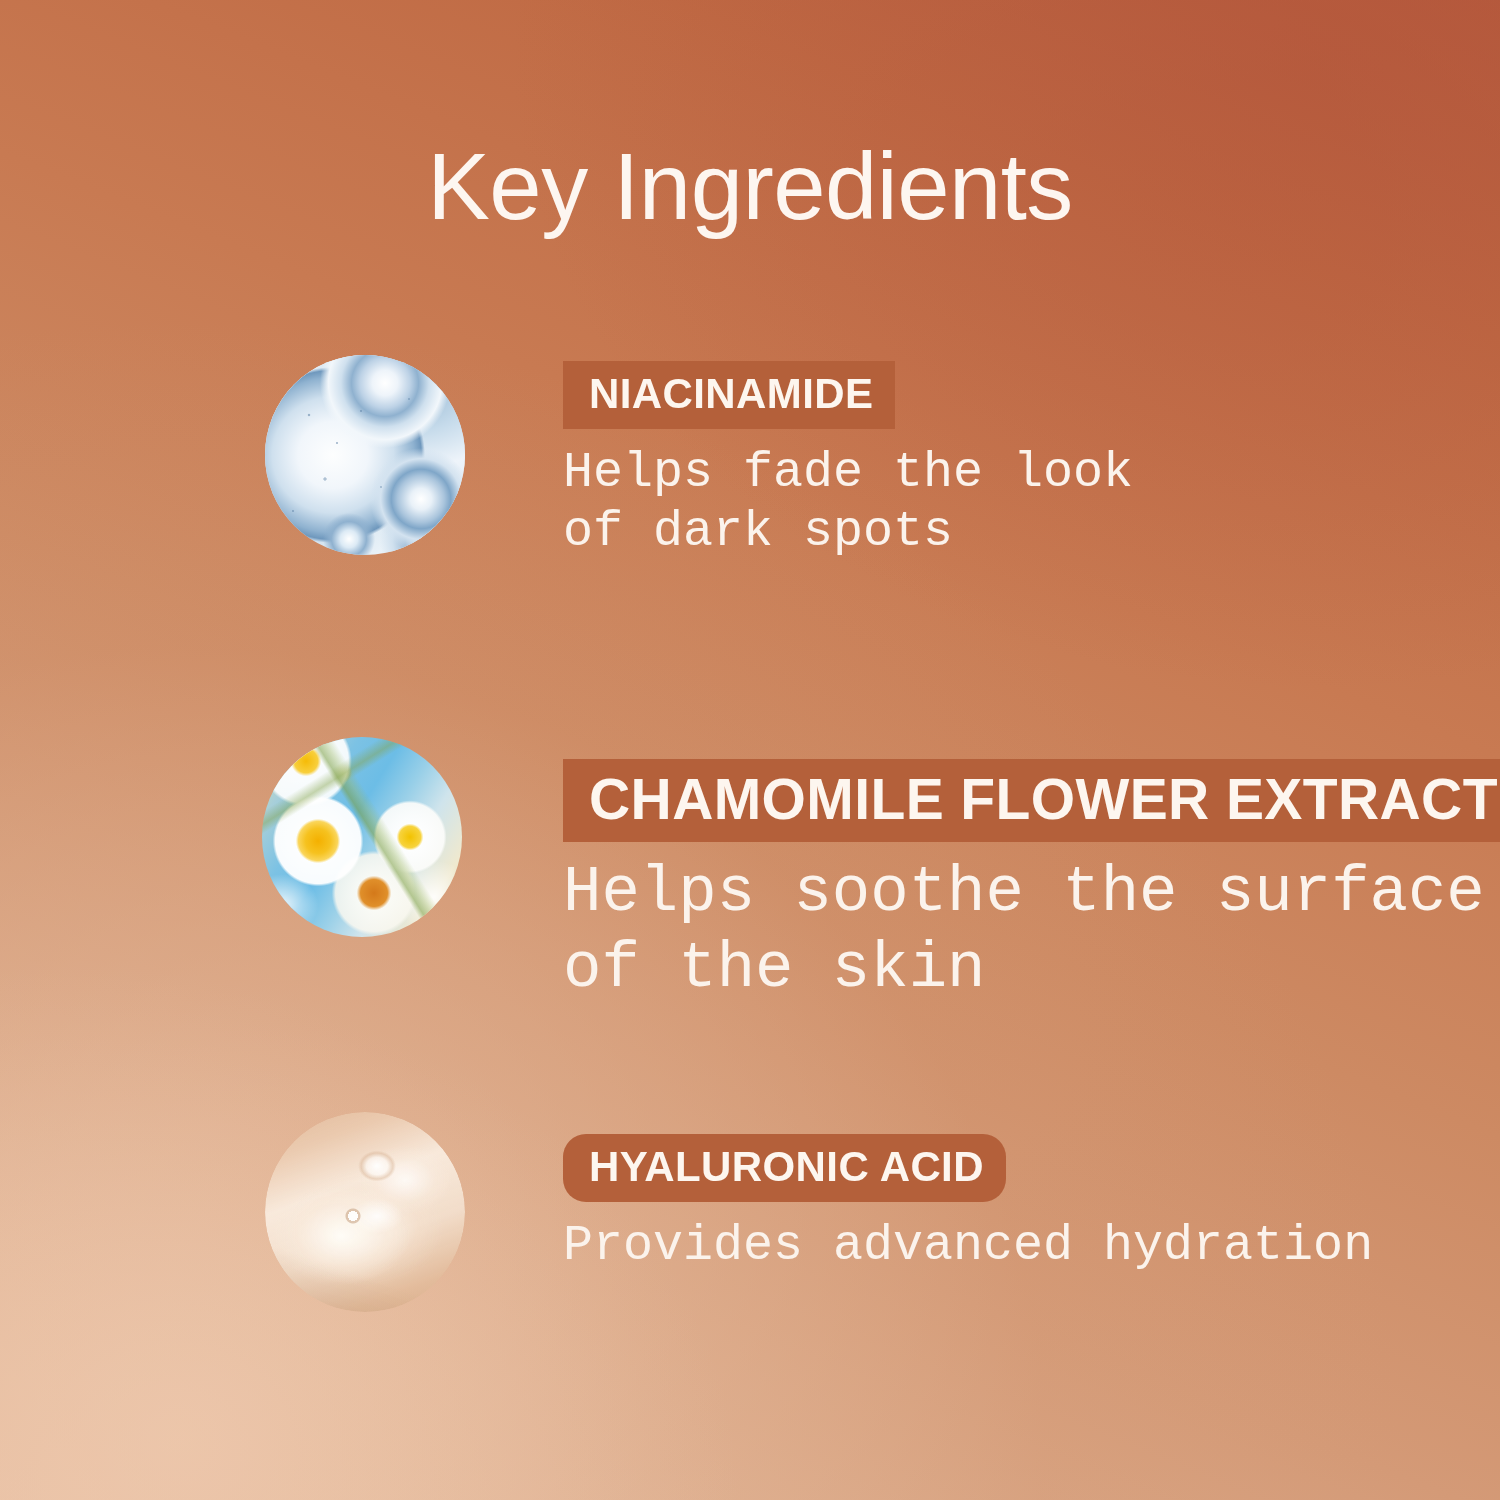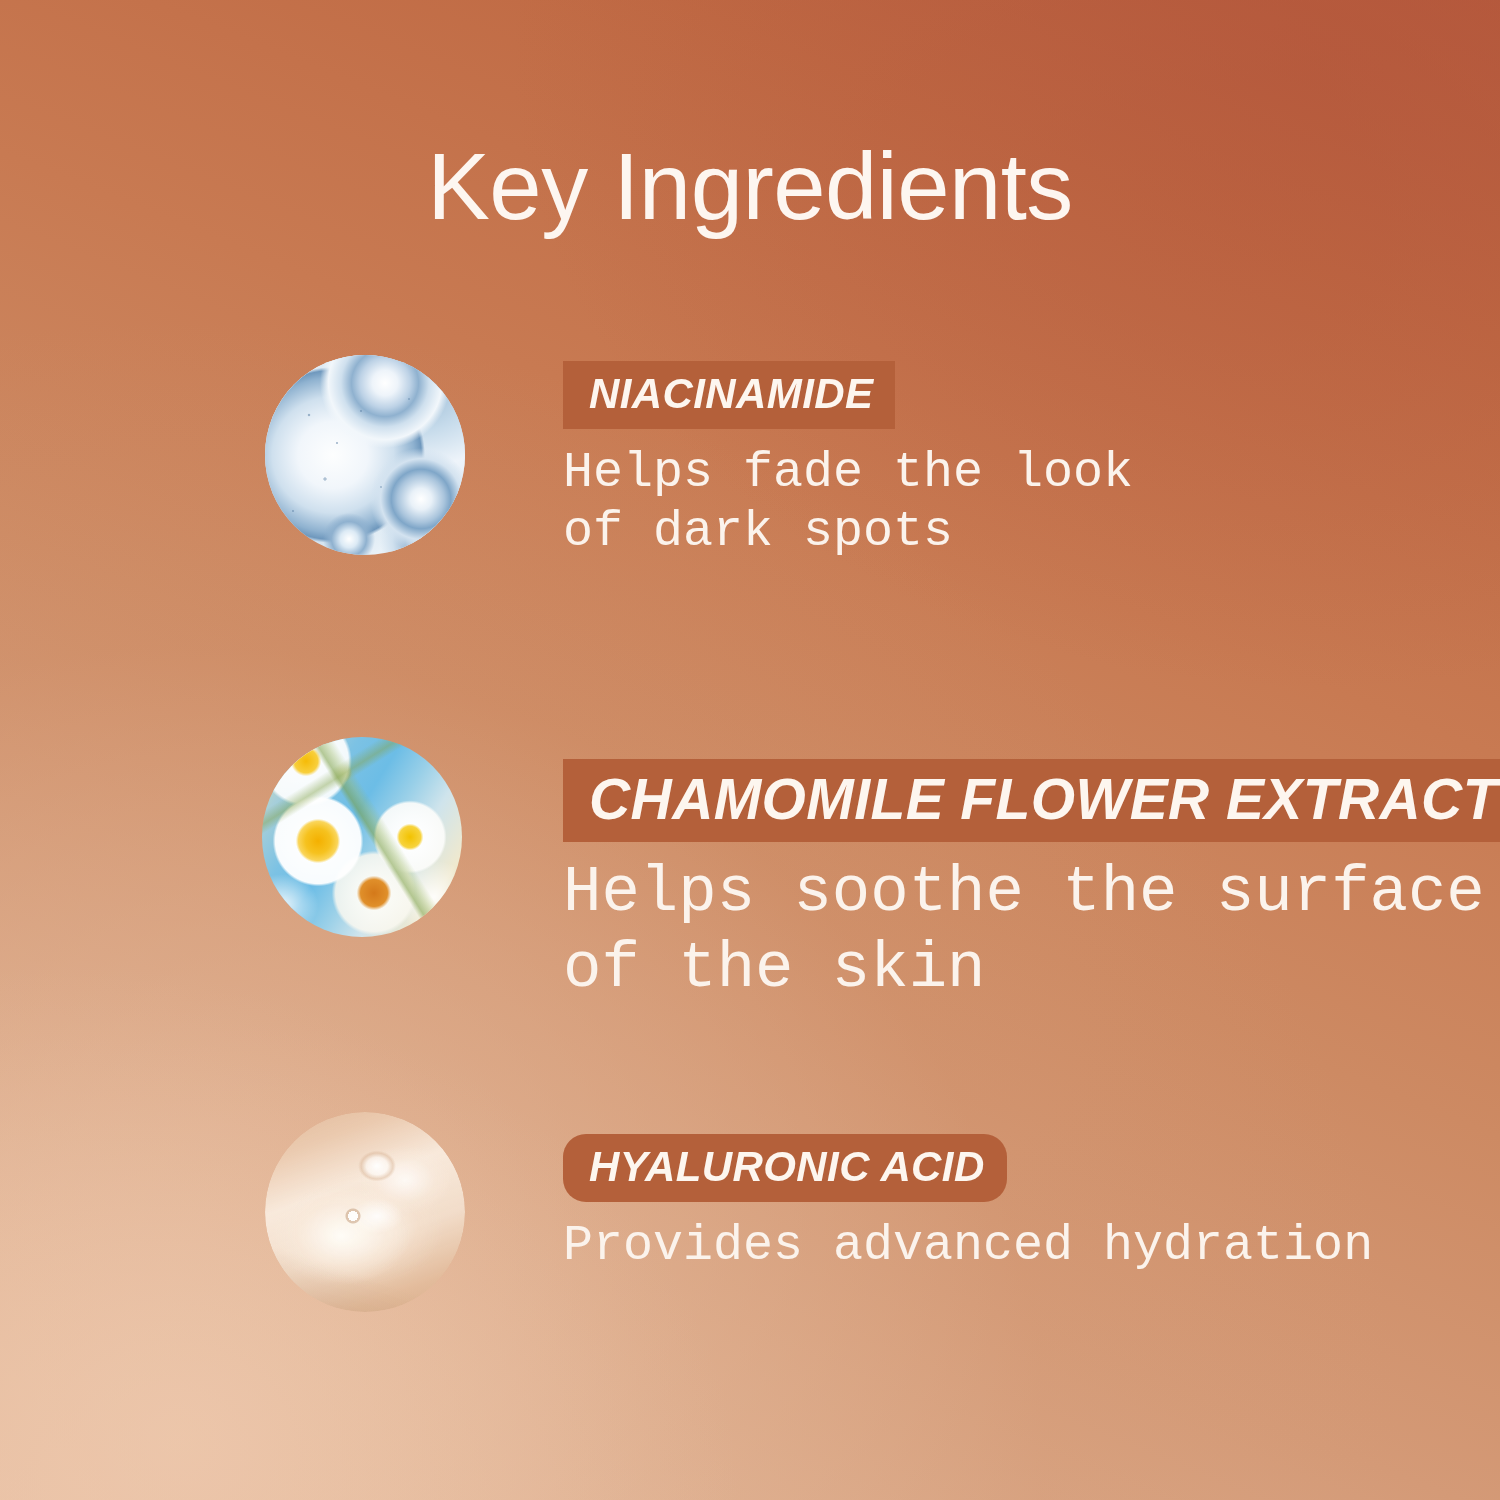--- a/index.html
+++ b/index.html
@@ -67,21 +67,20 @@
 
   .badge {
     display: inline-block;
     background: #b4603a;
     color: #fdf6ef;
     font-weight: 700;
     letter-spacing: 0.4px;
     padding: 12px 22px 14px 26px;
     line-height: 1;
     white-space: nowrap;
-    font-style: italic;
   }
 
   .desc {
     color: #fbf3ec;
     font-weight: 400;
     line-height: 1.18;
     white-space: pre-line;
     margin-top: 14px;
     font-family: Liberation Mono, monospace;
   }

